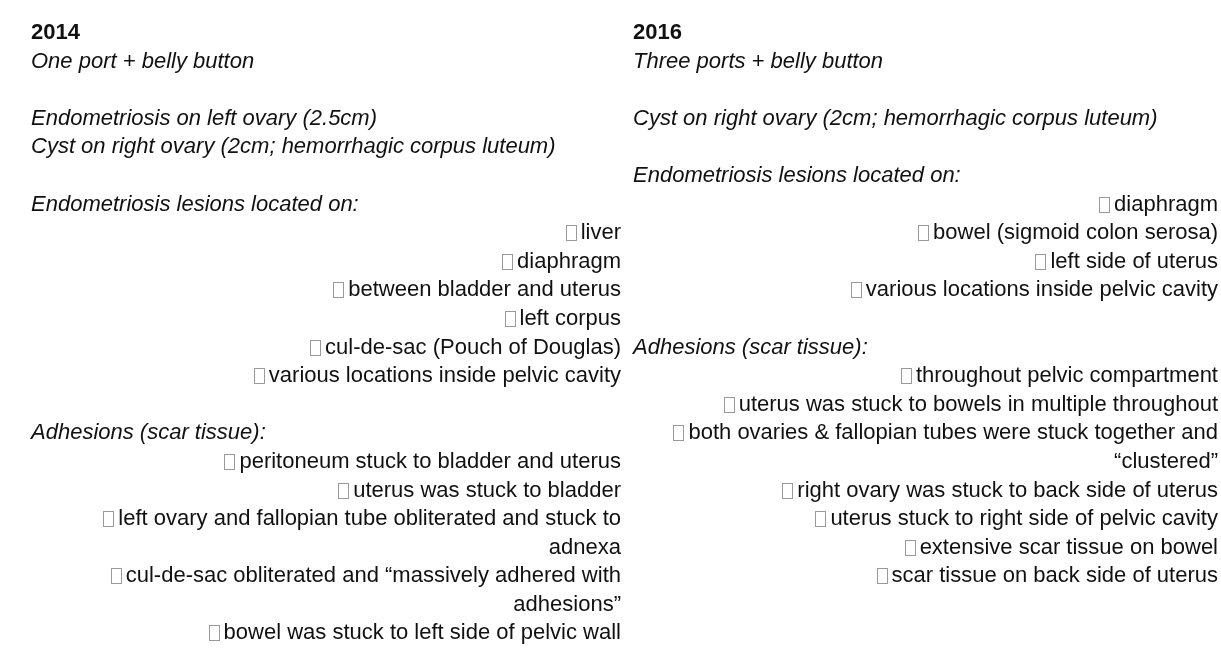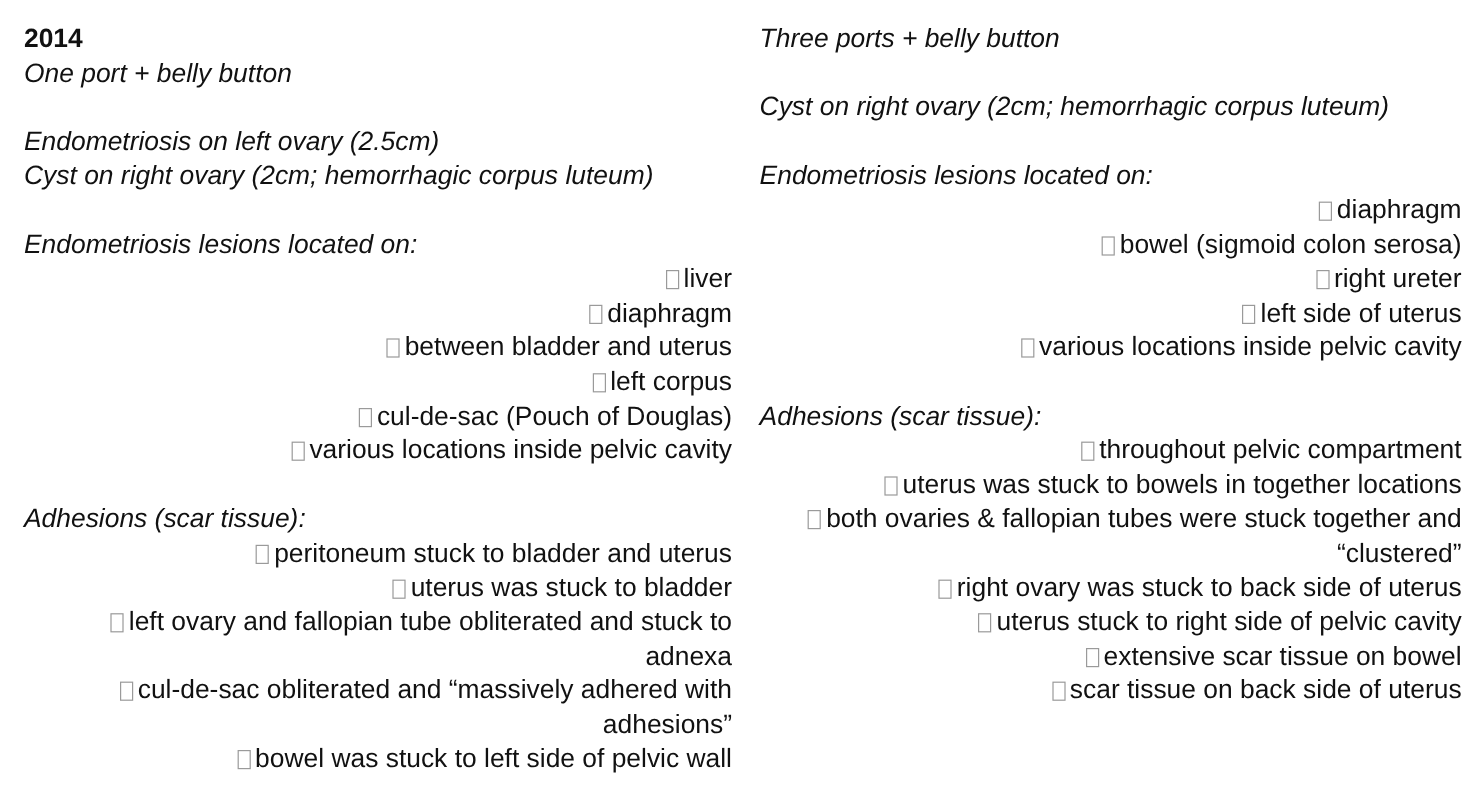--- a/index.html
+++ b/index.html
@@ -14,21 +14,21 @@
       position: relative;
       font-family: "Liberation Sans", sans-serif;
       color: #111111;
       font-size: 22px;
       line-height: 28.6px;
     }
     .column {
       position: absolute;
       top: 18px;
     }
-    .col-left { left: 20px; width: 590px; }
+    .col-left { left: 31px; width: 590px; }
     .col-right { left: 633px; width: 585px; }
     .year {
       font-weight: bold;
       font-size: 22px;
       line-height: 28.6px;
       margin: 0;
     }
     .line {
       margin: 0;
       white-space: normal;
@@ -76,36 +76,36 @@
   <div>
     <p class="item"><span class="box"></span><span>peritoneum stuck to bladder and uterus</span></p>
     <p class="item"><span class="box"></span><span>uterus was stuck to bladder</span></p>
     <p class="item"><span class="box"></span><span>left ovary and fallopian tube obliterated and stuck to adnexa</span></p>
     <p class="item"><span class="box"></span><span>cul-de-sac obliterated and “massively adhered with adhesions”</span></p>
     <p class="item"><span class="box"></span><span>bowel was stuck to left side of pelvic wall</span></p>
   </div>
 </div>
 
 <div class="column col-right">
+  <p class="year">2016</p>
   <p class="line">Three ports + belly button</p>
   <div class="blank"></div>
   <p class="line">Cyst on right ovary (2cm; hemorrhagic corpus luteum)</p>
   <div class="blank"></div>
   <p class="line">Endometriosis lesions located on:</p>
   <div>
     <p class="item"><span class="box"></span><span>diaphragm</span></p>
     <p class="item"><span class="box"></span><span>bowel (sigmoid colon serosa)</span></p>
-    <p class="item"><span class="box"></span><span>right ureter</span></p>
     <p class="item"><span class="box"></span><span>left side of uterus</span></p>
     <p class="item"><span class="box"></span><span>various locations inside pelvic cavity</span></p>
   </div>
   <div class="blank"></div>
   <p class="line">Adhesions (scar tissue):</p>
   <div>
     <p class="item"><span class="box"></span><span>throughout pelvic compartment</span></p>
-    <p class="item"><span class="box"></span><span>uterus was stuck to bowels in together locations</span></p>
+    <p class="item"><span class="box"></span><span>uterus was stuck to bowels in multiple throughout</span></p>
     <p class="item"><span class="box"></span><span>both ovaries &amp; fallopian tubes were stuck together and “clustered”</span></p>
     <p class="item"><span class="box"></span><span>right ovary was stuck to back side of uterus</span></p>
     <p class="item"><span class="box"></span><span>uterus stuck to right side of pelvic cavity</span></p>
     <p class="item"><span class="box"></span><span>extensive scar tissue on bowel</span></p>
     <p class="item"><span class="box"></span><span>scar tissue on back side of uterus</span></p>
   </div>
 </div>
 
 </body></html>

